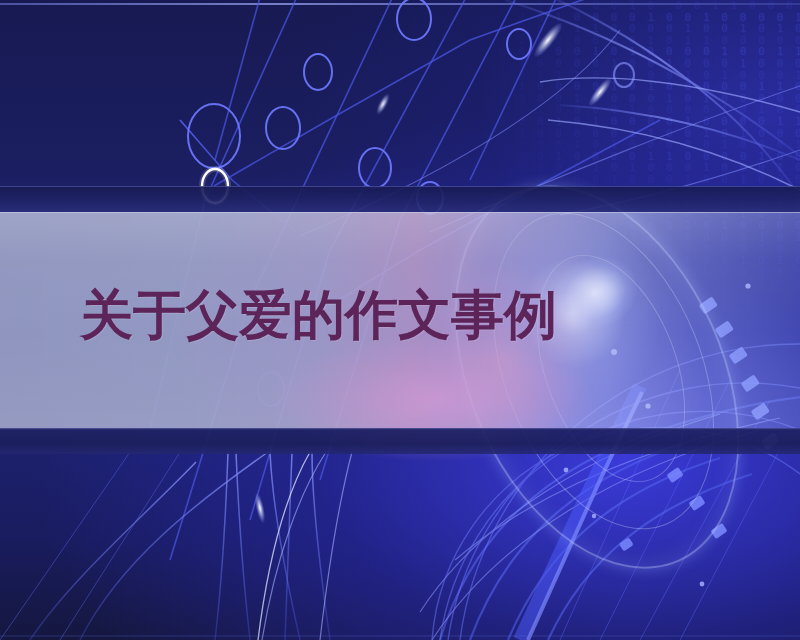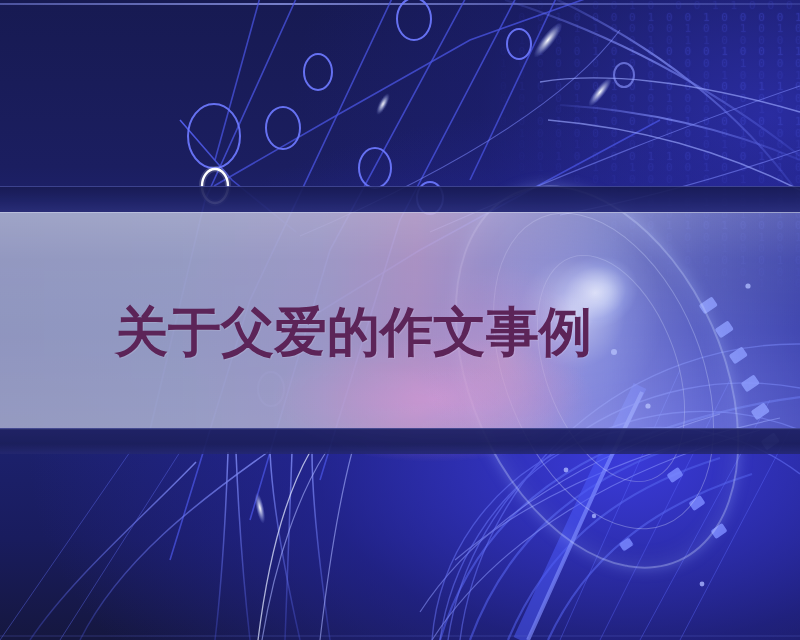--- a/index.html
+++ b/index.html
@@ -153,22 +153,22 @@
     border-top: 1px solid rgba(120,128,205,0.28);
   }
 
   
   #title-wrap {
     position: absolute;
     left: 0; right: 0;
     top: 288px;
     height: 70px;
     display: flex;
-    align-items: flex-end;
-    padding-left: 115px;
+    align-items: flex-start;
+    padding-left: 80px;
     box-sizing: border-box;
   }
   #page-title {
     font-family: "DejaVu Sans", "Liberation Sans", sans-serif;
     font-size: 53px;
     font-weight: 700;
     line-height: 1;
     letter-spacing: 0px;
     color: #5c2458;
     text-shadow: 1px 1px 0 rgba(255,255,255,0.12);

